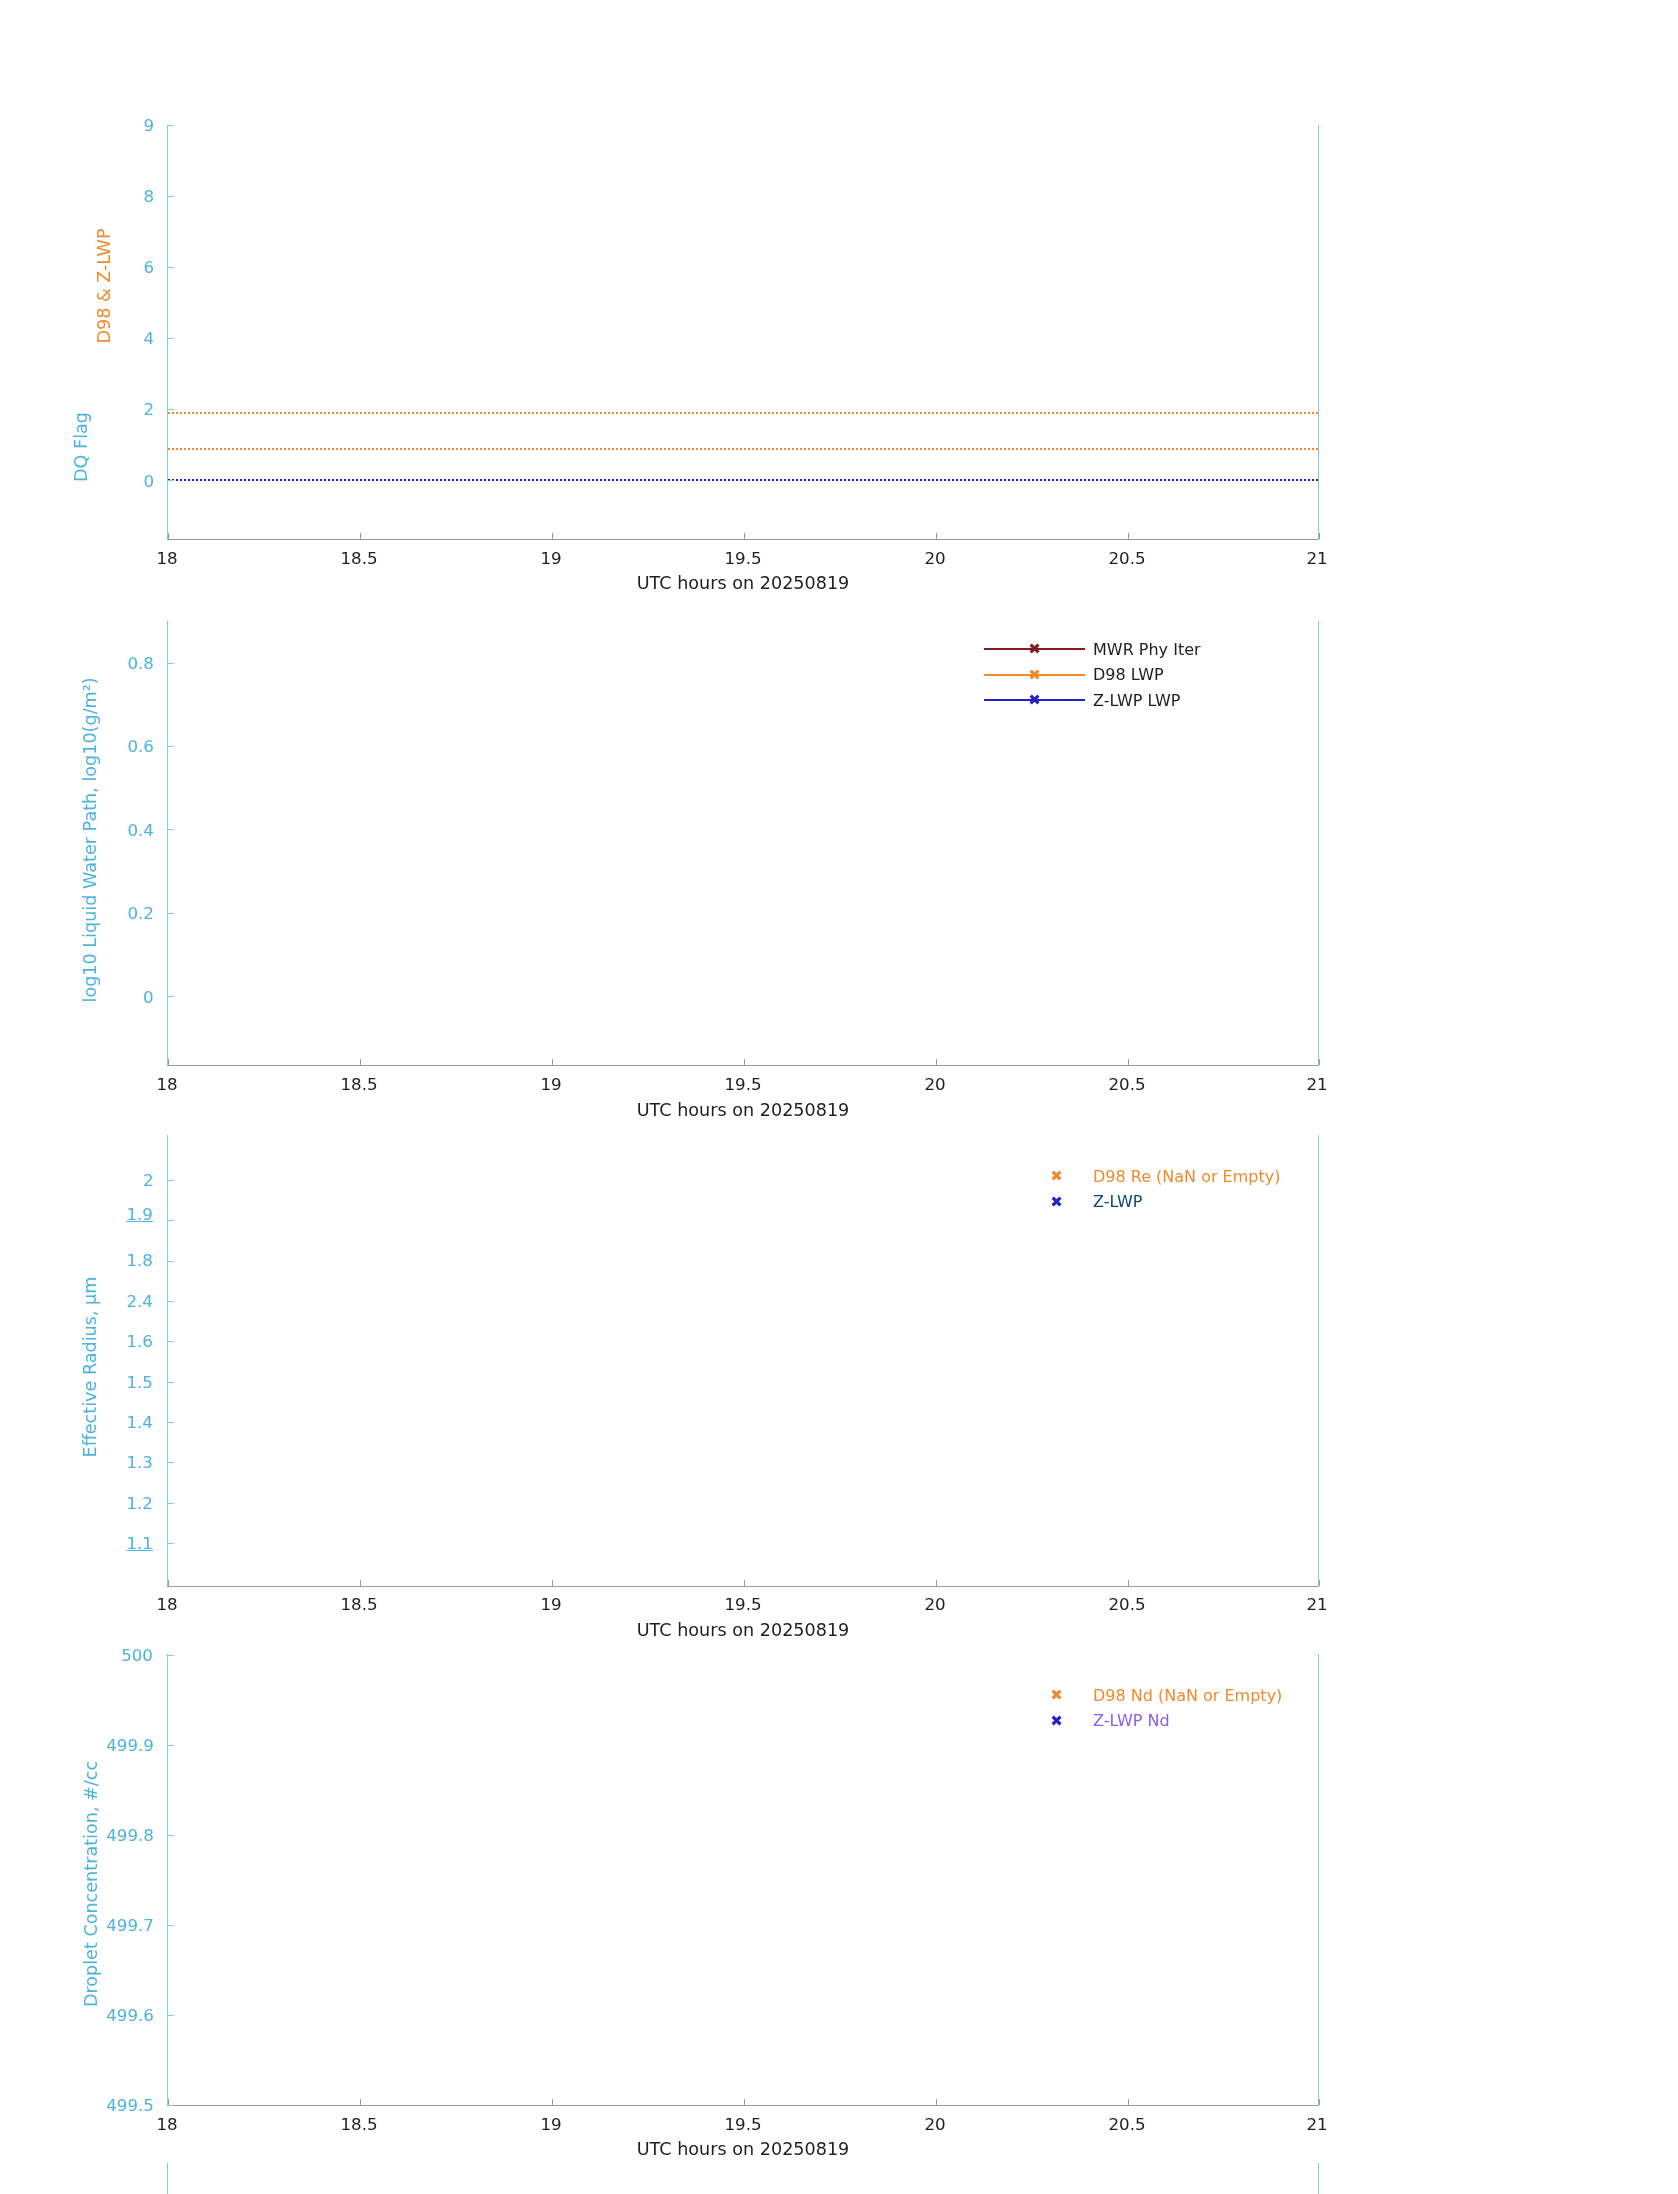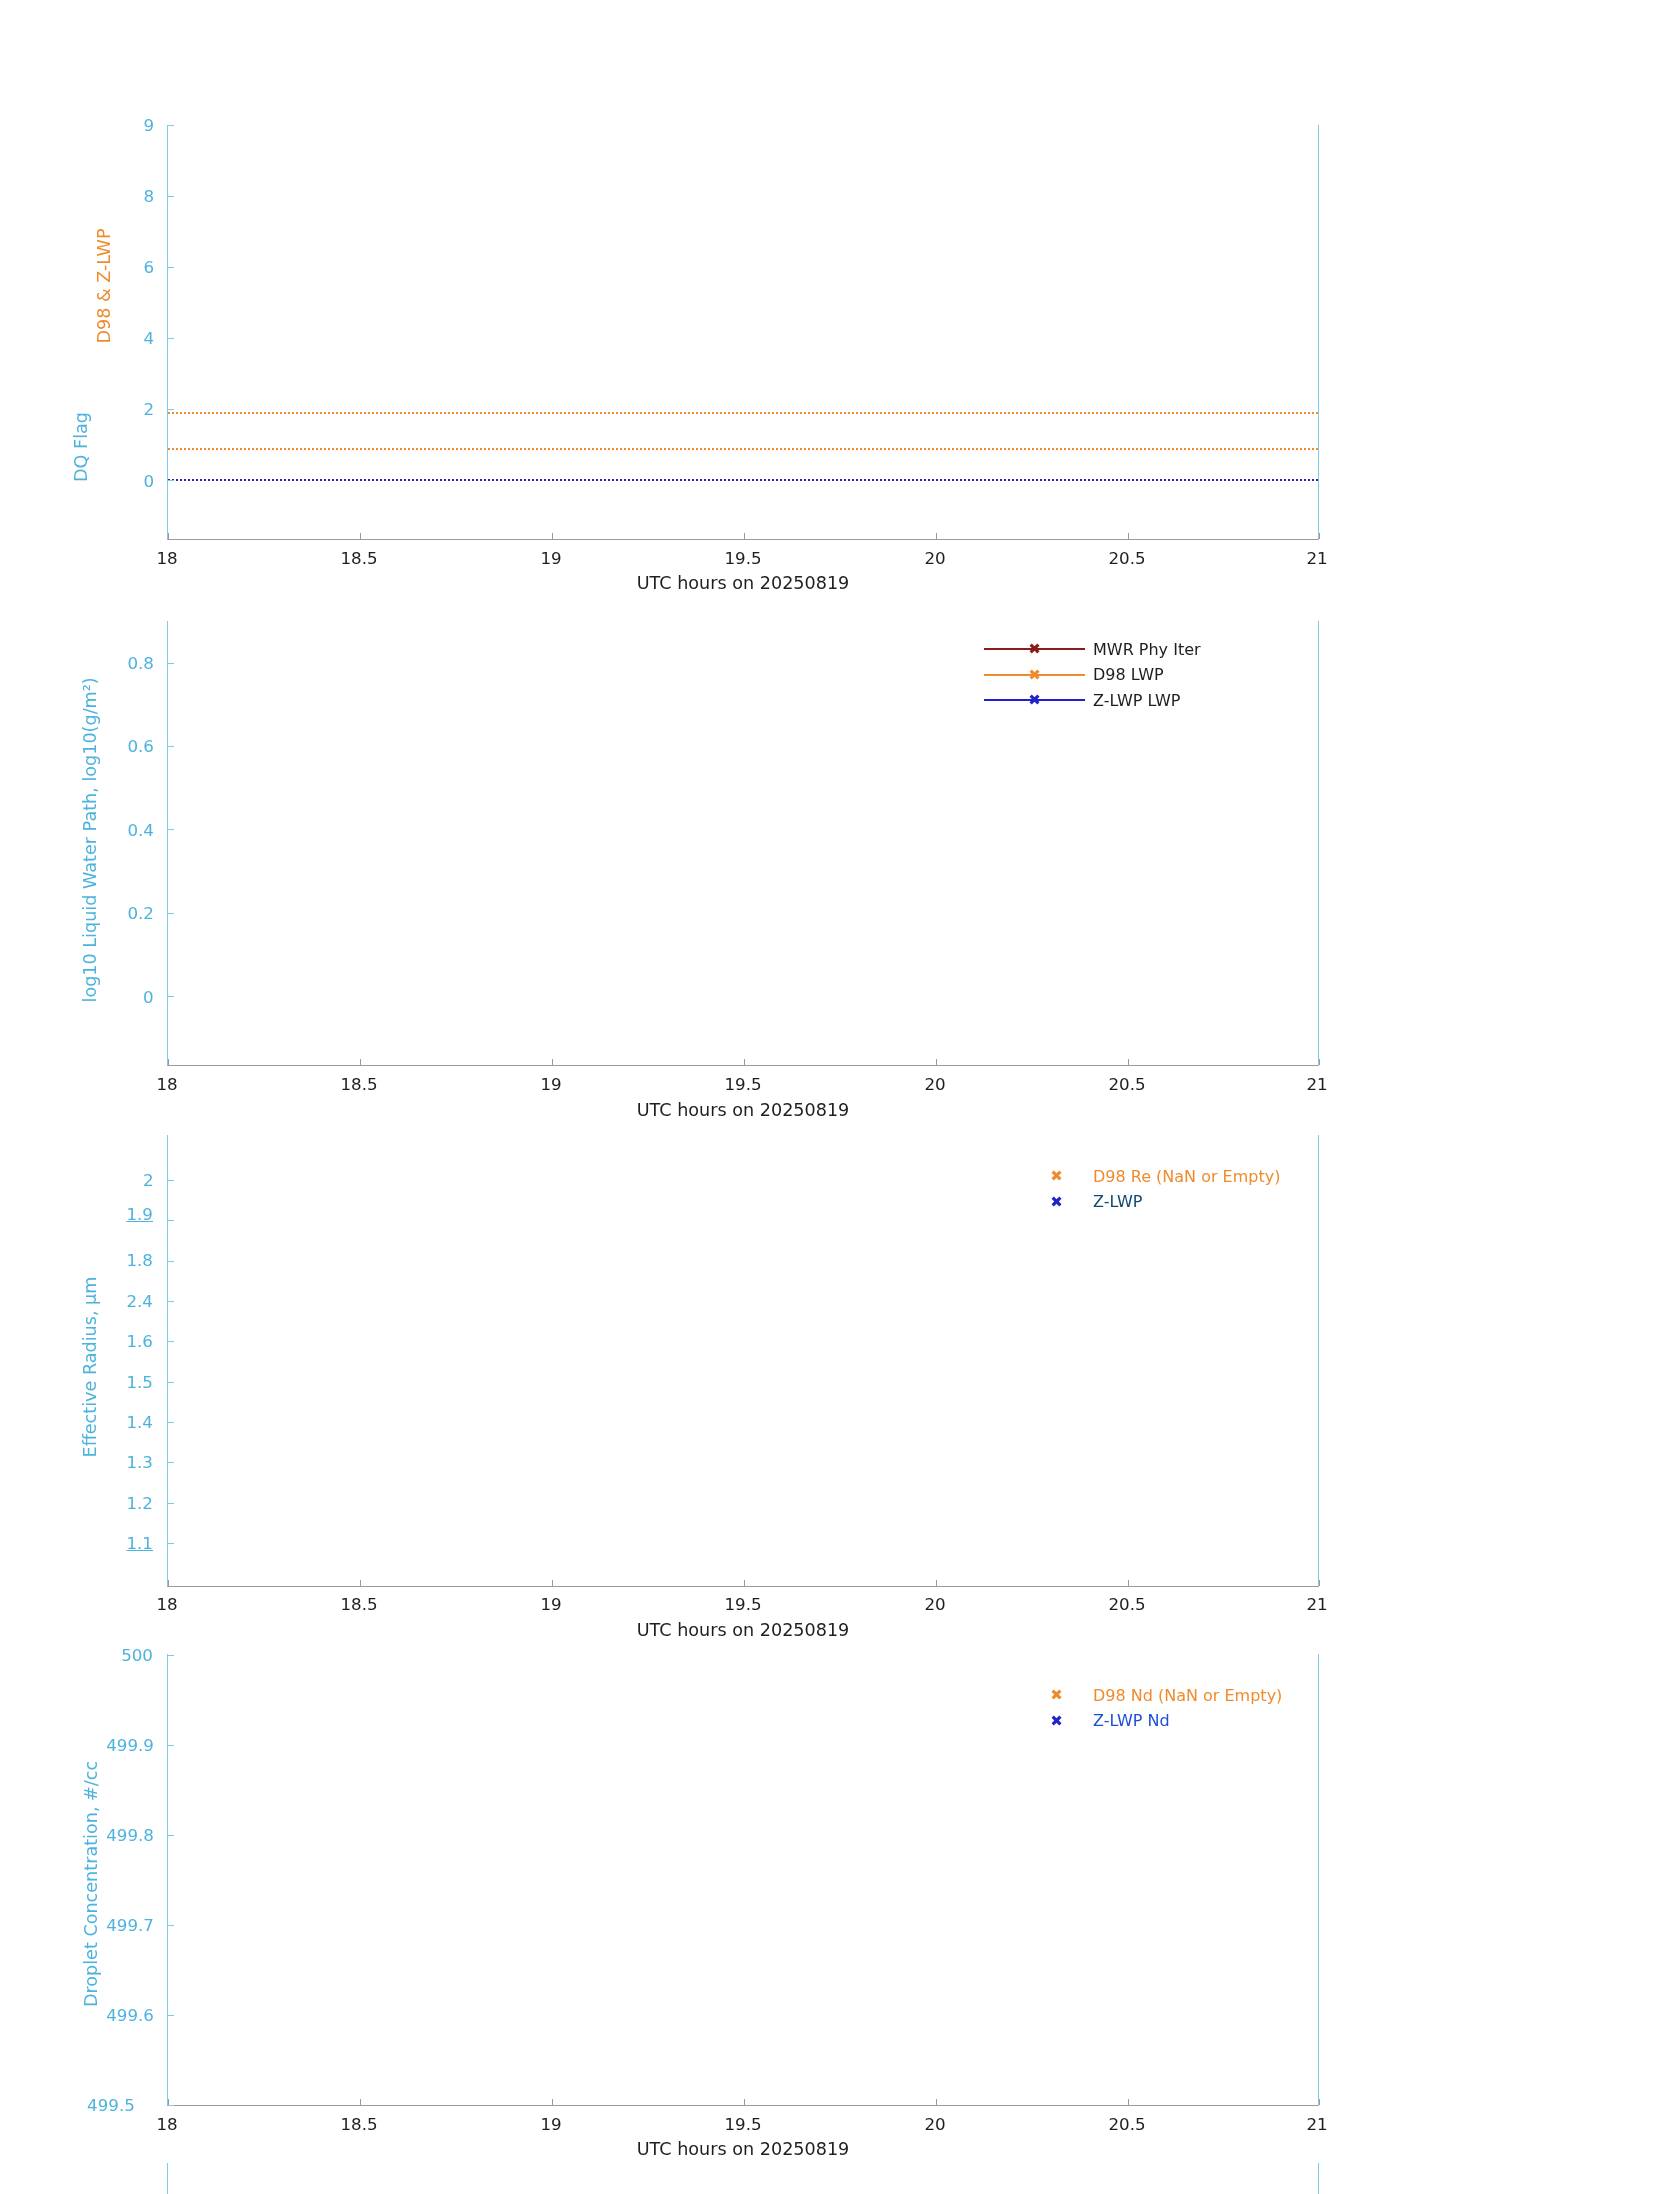--- a/index.html
+++ b/index.html
@@ -340,34 +340,34 @@
         <div class="legend-row">
           <span class="legend-mark-only">
             <span class="lmark" style="color:#ef8b2c;">✖</span>
           </span>
           <span class="legend-label" style="color:#ef8b2c;">D98 Nd (NaN or Empty)</span>
         </div>
         <div class="legend-row">
           <span class="legend-mark-only">
             <span class="lmark" style="color:#2222cc;">✖</span>
           </span>
-          <span class="legend-label" style="color:#1d4ed8;">Z-LWP Nd</span>
+          <span class="legend-label" style="color:#8b5cf6;">Z-LWP Nd</span>
         </div>
       </div>
     </div>
 
     <div class="xtick-label" style="left:167px; top:495px;">18</div>
     <div class="xtick-label" style="left:359px; top:495px;">18.5</div>
     <div class="xtick-label" style="left:551px; top:495px;">19</div>
     <div class="xtick-label" style="left:743px; top:495px;">19.5</div>
     <div class="xtick-label" style="left:935px; top:495px;">20</div>
     <div class="xtick-label" style="left:1127px; top:495px;">20.5</div>
     <div class="xtick-label" style="left:1317px; top:495px;">21</div>
 
-    <div class="ytick-label" style="left:68px; top:486px; width:86px;text-align:center;">499.5</div>
+    <div class="ytick-label" style="left:68px; top:486px; width:86px;">499.5</div>
     <div class="ytick-label" style="left:68px; top:396px; width:86px;">499.6</div>
     <div class="ytick-label" style="left:68px; top:306px; width:86px;">499.7</div>
     <div class="ytick-label" style="left:68px; top:216px; width:86px;">499.8</div>
     <div class="ytick-label" style="left:68px; top:126px; width:86px;">499.9</div>
     <div class="ytick-label" style="left:94px; top:36px; width:59px;">500</div>
 
     <div class="xlabel" style="left:743px; top:520px;">UTC hours on 20250819</div>
     <div class="ylabel seg" style="left:-94px; top:255px; width:369px; text-align:center; color:#4db3dd;">Droplet Concentration, #/cc</div>
   </div>
 

